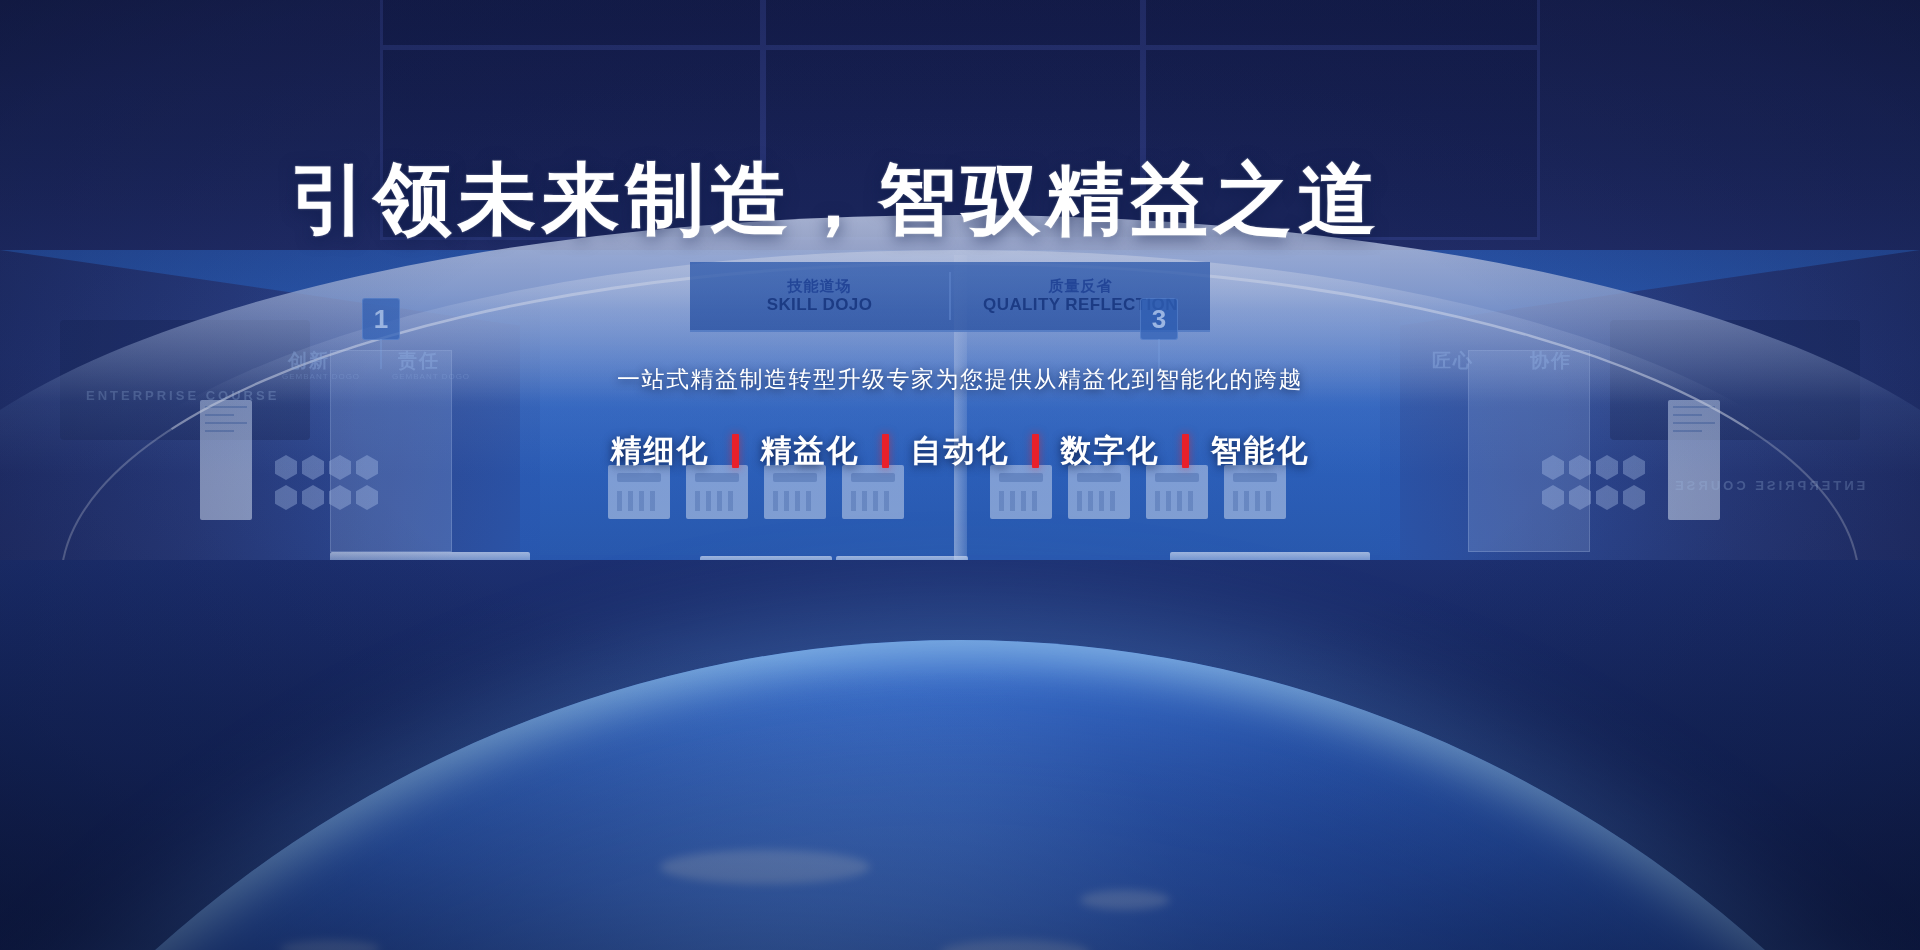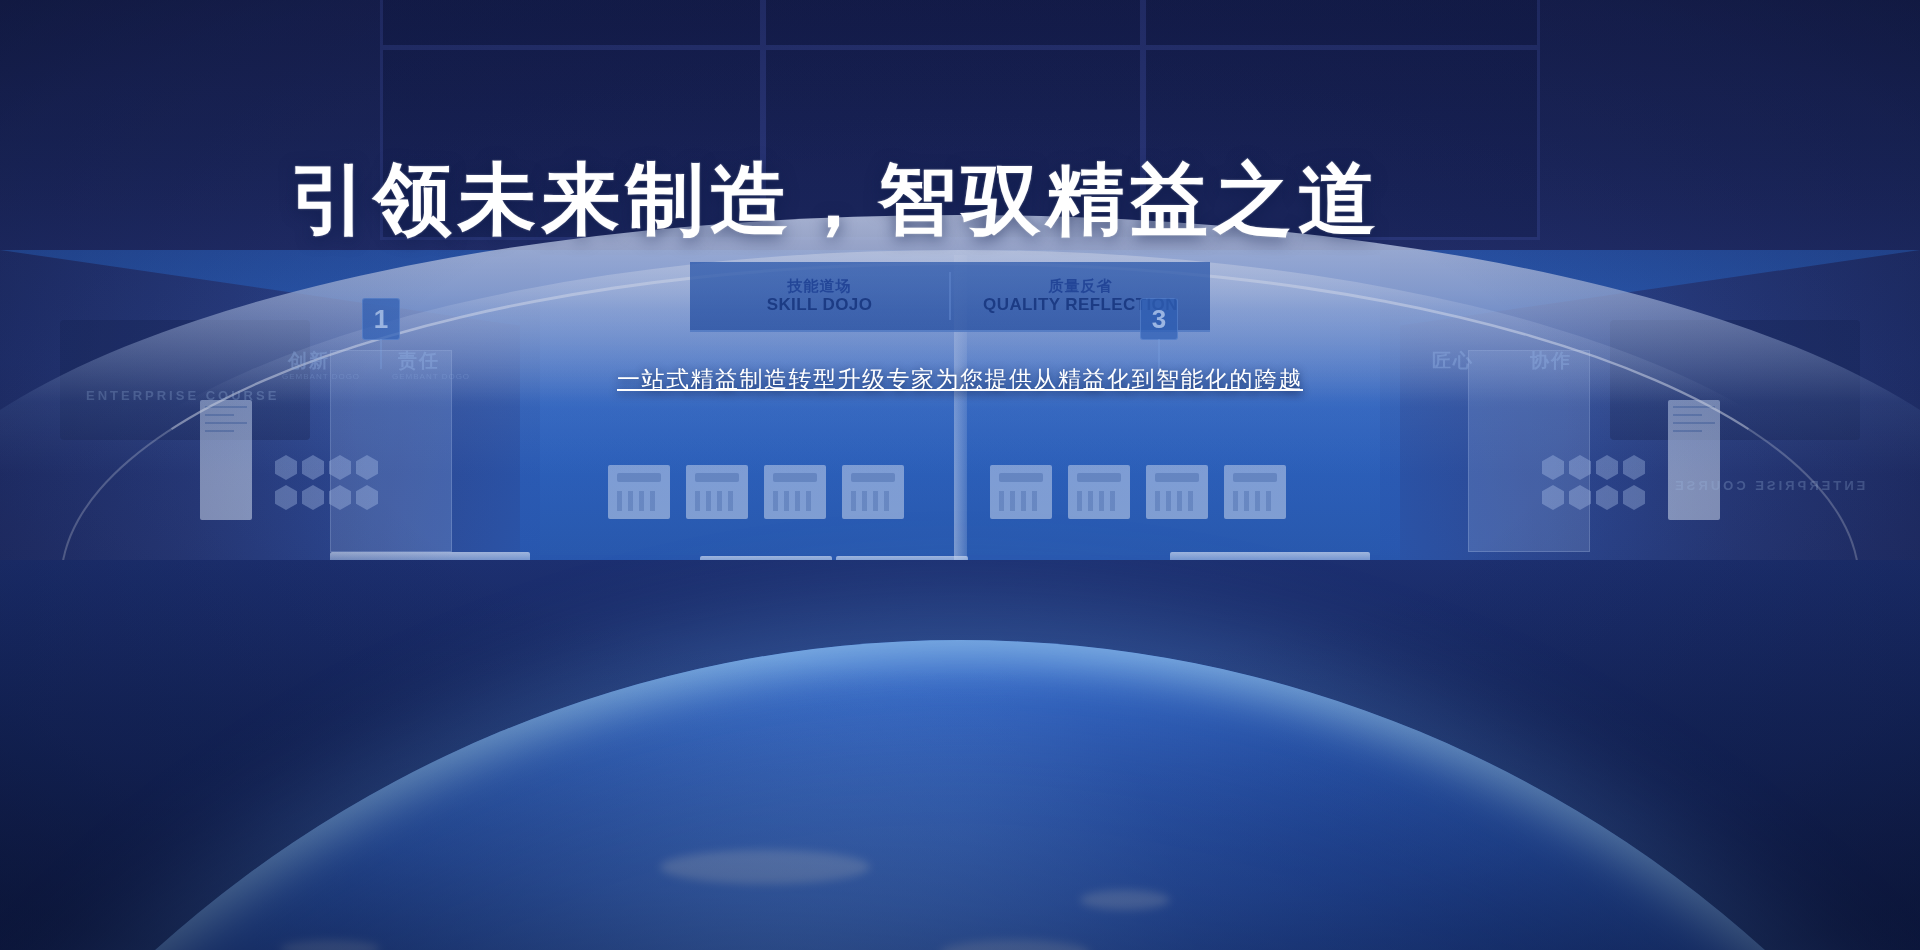--- a/index.html
+++ b/index.html
@@ -150,21 +150,20 @@
     position:absolute;left:0;top:148px;width:1672px;text-align:center;
     font-size:78px;font-weight:bold;color:#ffffff;letter-spacing:6px;
     text-shadow:0 3px 16px rgba(10,25,70,.65),0 0 2px rgba(255,255,255,.6);
     white-space:nowrap;
   }
 
   .subtitle{
     position:absolute;left:0;top:364px;width:1920px;text-align:center;
     font-size:23px;color:#ffffff;letter-spacing:1.5px;font-weight:normal;
     text-shadow:0 2px 9px rgba(8,22,62,.8);
-    text-decoration:underline;
   }
 
   .keywords{
     position:absolute;left:0;top:430px;width:1920px;
     display:flex;justify-content:center;align-items:center;gap:0;
   }
   .kw{
     font-size:31px;font-weight:bold;color:#ffffff;letter-spacing:2px;
     padding:0 22px;text-shadow:0 2px 10px rgba(8,22,62,.85);white-space:nowrap;
   }
@@ -359,16 +358,27 @@
 
   <div class="bluewash"></div>
   <div class="vignette"></div>
 
   <div class="content">
 
     <div class="title">引领未来制造，智驭精益之道</div>
 
     <div class="subtitle">一站式精益制造转型升级专家为您提供从精益化到智能化的跨越</div>
 
+    <div class="keywords">
+      <div class="kw">精细化</div>
+      <div class="kw-sep"></div>
+      <div class="kw">精益化</div>
+      <div class="kw-sep"></div>
+      <div class="kw">自动化</div>
+      <div class="kw-sep"></div>
+      <div class="kw">数字化</div>
+      <div class="kw-sep"></div>
+      <div class="kw">智能化</div>
+    </div>
 
 
   </div>
 </div>
 
 </body></html>

